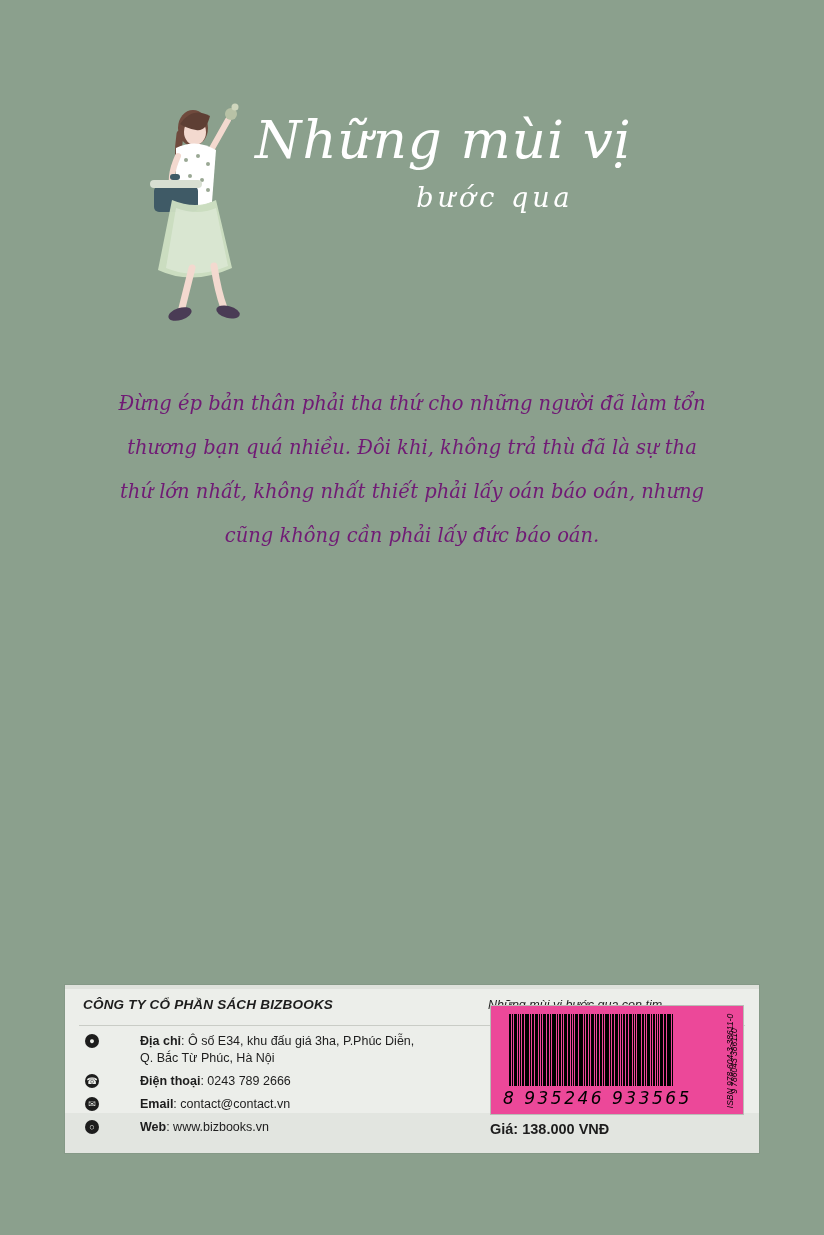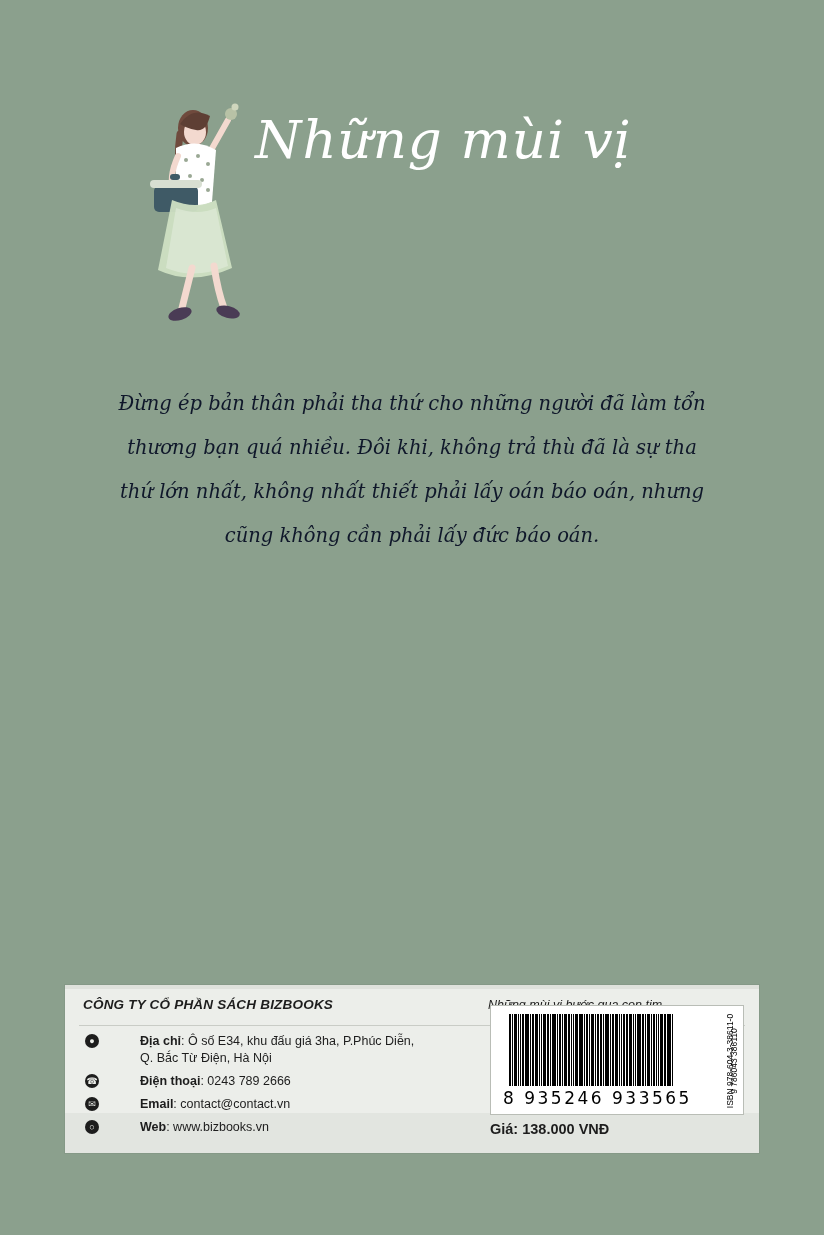--- a/index.html
+++ b/index.html
@@ -74,21 +74,21 @@
     margin-top: 14px;
     padding-left: 80px;
   }
 
   
   .blurb {
     position: absolute;
     left: 112px;
     top: 382px;
     width: 600px;
-    color: #0f172a;
+    color: #701a75;
     font-family: "DejaVu Serif", serif;
     font-style: italic;
     font-size: 19.5px;
     line-height: 44px;
     text-align: center;
   }
   .blurb p {
     margin: 0 0 24px 0;
   }
   .blurb p:last-child { margin-bottom: 0; }
@@ -174,22 +174,23 @@
   .contact-text { flex: 1 1 auto; margin-left: 34px; }
   .contact-text .second-line { display: block; margin-left: 0; }
 
   
   .barcode-box {
     position: absolute;
     left: 425px;
     top: 20px;
     width: 252px;
     height: 108px;
-    background: #ffffff;
+    background: #ec4899;
     border: 1px solid #b9bdb6;
+    font-style: italic;
   }
   .barcode-bars {
     position: absolute;
     left: 18px;
     top: 8px;
     width: 195px;
     height: 72px;
     display: flex;
     align-items: flex-start;
   }
@@ -294,20 +295,21 @@
           <path d="M52 178 q-6 24 -10 40" stroke="#f3d9cf" stroke-width="7" fill="none" stroke-linecap="round"></path>
           <path d="M74 176 q4 26 10 42" stroke="#f3d9cf" stroke-width="7" fill="none" stroke-linecap="round"></path>
 
           <ellipse cx="40" cy="224" rx="12" ry="6" fill="#4a3b55" transform="rotate(-18 40 224)"></ellipse>
           <ellipse cx="88" cy="222" rx="12" ry="6" fill="#4a3b55" transform="rotate(14 88 222)"></ellipse>
         </svg>
       </div>
 
       <div class="title-wrap">
         <div class="title-main">Những mùi vị</div>
+        <div class="title-sub">bước qua</div>
       </div>
     </div>
 
     <div class="blurb">
       <p>Đừng ép bản thân phải tha thứ cho những người đã làm tổn thương bạn quá nhiều. Đôi khi, không trả thù đã là sự tha thứ lớn nhất, không nhất thiết phải lấy oán báo oán, nhưng cũng không cần phải lấy đức báo oán.</p>
     </div>
 
     <div class="footer">
       <div class="footer-topline"></div>
       <div class="footer-bottom-strip"></div>
@@ -316,21 +318,21 @@
         <div class="company">CÔNG TY CỔ PHẦN SÁCH BIZBOOKS</div>
         <div class="book-title-small">Những mùi vị bước qua con tim</div>
       </div>
       <div class="divider"></div>
 
       <div class="contact">
         <div class="contact-row">
           <span class="contact-icon">●</span>
           <span class="contact-text">
             <span class="contact-label">Địa chỉ</span><span>: Ô số E34, khu đấu giá 3ha, P.Phúc Diễn,</span>
-            <span class="second-line">Q. Bắc Từ Điện, Hà Nội</span>
+            <span class="second-line">Q. Bắc Từ Phúc, Hà Nội</span>
           </span>
         </div>
         <div class="contact-row">
           <span class="contact-icon">☎</span>
           <span class="contact-text">
             <span class="contact-label">Điện thoại</span><span>: 0243 789 2666</span>
           </span>
         </div>
         <div class="contact-row">
           <span class="contact-icon">✉</span>

